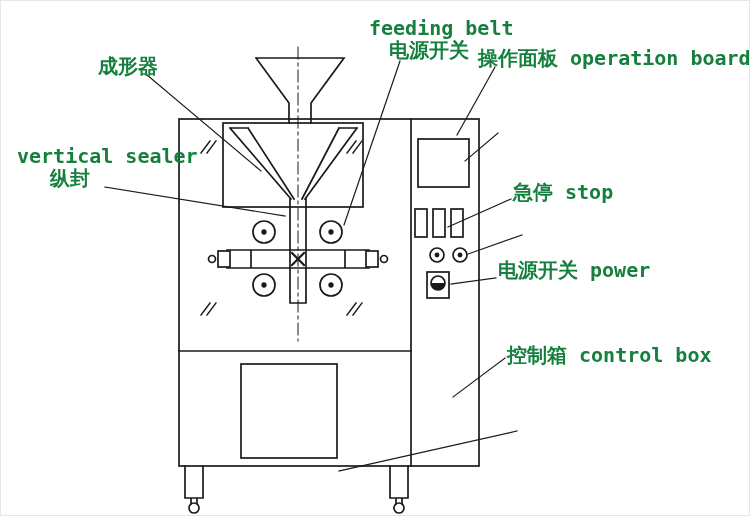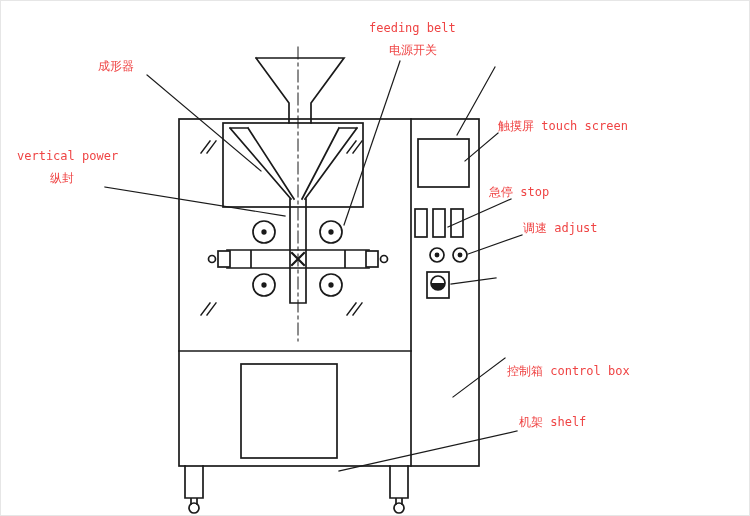--- a/index.html
+++ b/index.html
@@ -3,22 +3,22 @@
 <meta charset="utf-8">
 <style>
   html,body{margin:0;padding:0;background:#ffffff;}
   #canvas{
     position:relative;width:750px;height:516px;background:#ffffff;
     border:1px solid #e6e6e6;box-sizing:border-box;overflow:hidden;
     font-family:"DejaVu Sans Mono","Liberation Mono",monospace;
   }
   #canvas svg{position:absolute;left:0;top:0;}
   .lbl{
-    position:absolute;font-weight:normal;font-size:12px;line-height:19px;
-    color:#ef4444;white-space:nowrap;
+    position:absolute;font-weight:bold;font-size:20px;line-height:19px;
+    color:#15803d;white-space:nowrap;
   }
 </style>
 </head>
 <body>
 
 <div id="canvas">
 
   <svg width="750" height="516" viewBox="0 0 750 516" fill="none" stroke="#1a1a1a" stroke-width="1.7" stroke-linecap="square">
 
     <g>
@@ -103,21 +103,20 @@
       <line x1="521" y1="234" x2="467" y2="253"></line>
       <line x1="495" y1="277" x2="450" y2="283"></line>
       <line x1="504" y1="357" x2="452" y2="396"></line>
       <line x1="516" y1="430" x2="338" y2="470"></line>
     </g>
   </svg>
 
   <div class="lbl" style="left:97px;top:56px">成形器</div>
   <div class="lbl" style="left:368px;top:18px">feeding belt</div>
   <div class="lbl" style="left:388px;top:40px">电源开关</div>
-  <div class="lbl" style="left:16px;top:146px">vertical power</div>
+  <div class="lbl" style="left:477px;top:48px">操作面板 operation board</div>
+  <div class="lbl" style="left:16px;top:146px">vertical sealer</div>
   <div class="lbl" style="left:49px;top:168px">纵封</div>
-  <div class="lbl" style="left:497px;top:116px">触摸屏 touch screen</div>
-  <div class="lbl" style="left:488px;top:182px">急停 stop</div>
-  <div class="lbl" style="left:522px;top:218px">调速 adjust</div>
-  <div class="lbl" style="left:506px;top:361px">控制箱 control box</div>
-  <div class="lbl" style="left:518px;top:412px">机架 shelf</div>
+  <div class="lbl" style="left:512px;top:182px">急停 stop</div>
+  <div class="lbl" style="left:497px;top:260px">电源开关 power</div>
+  <div class="lbl" style="left:506px;top:345px">控制箱 control box</div>
 
 </div>
 
 </body></html>

